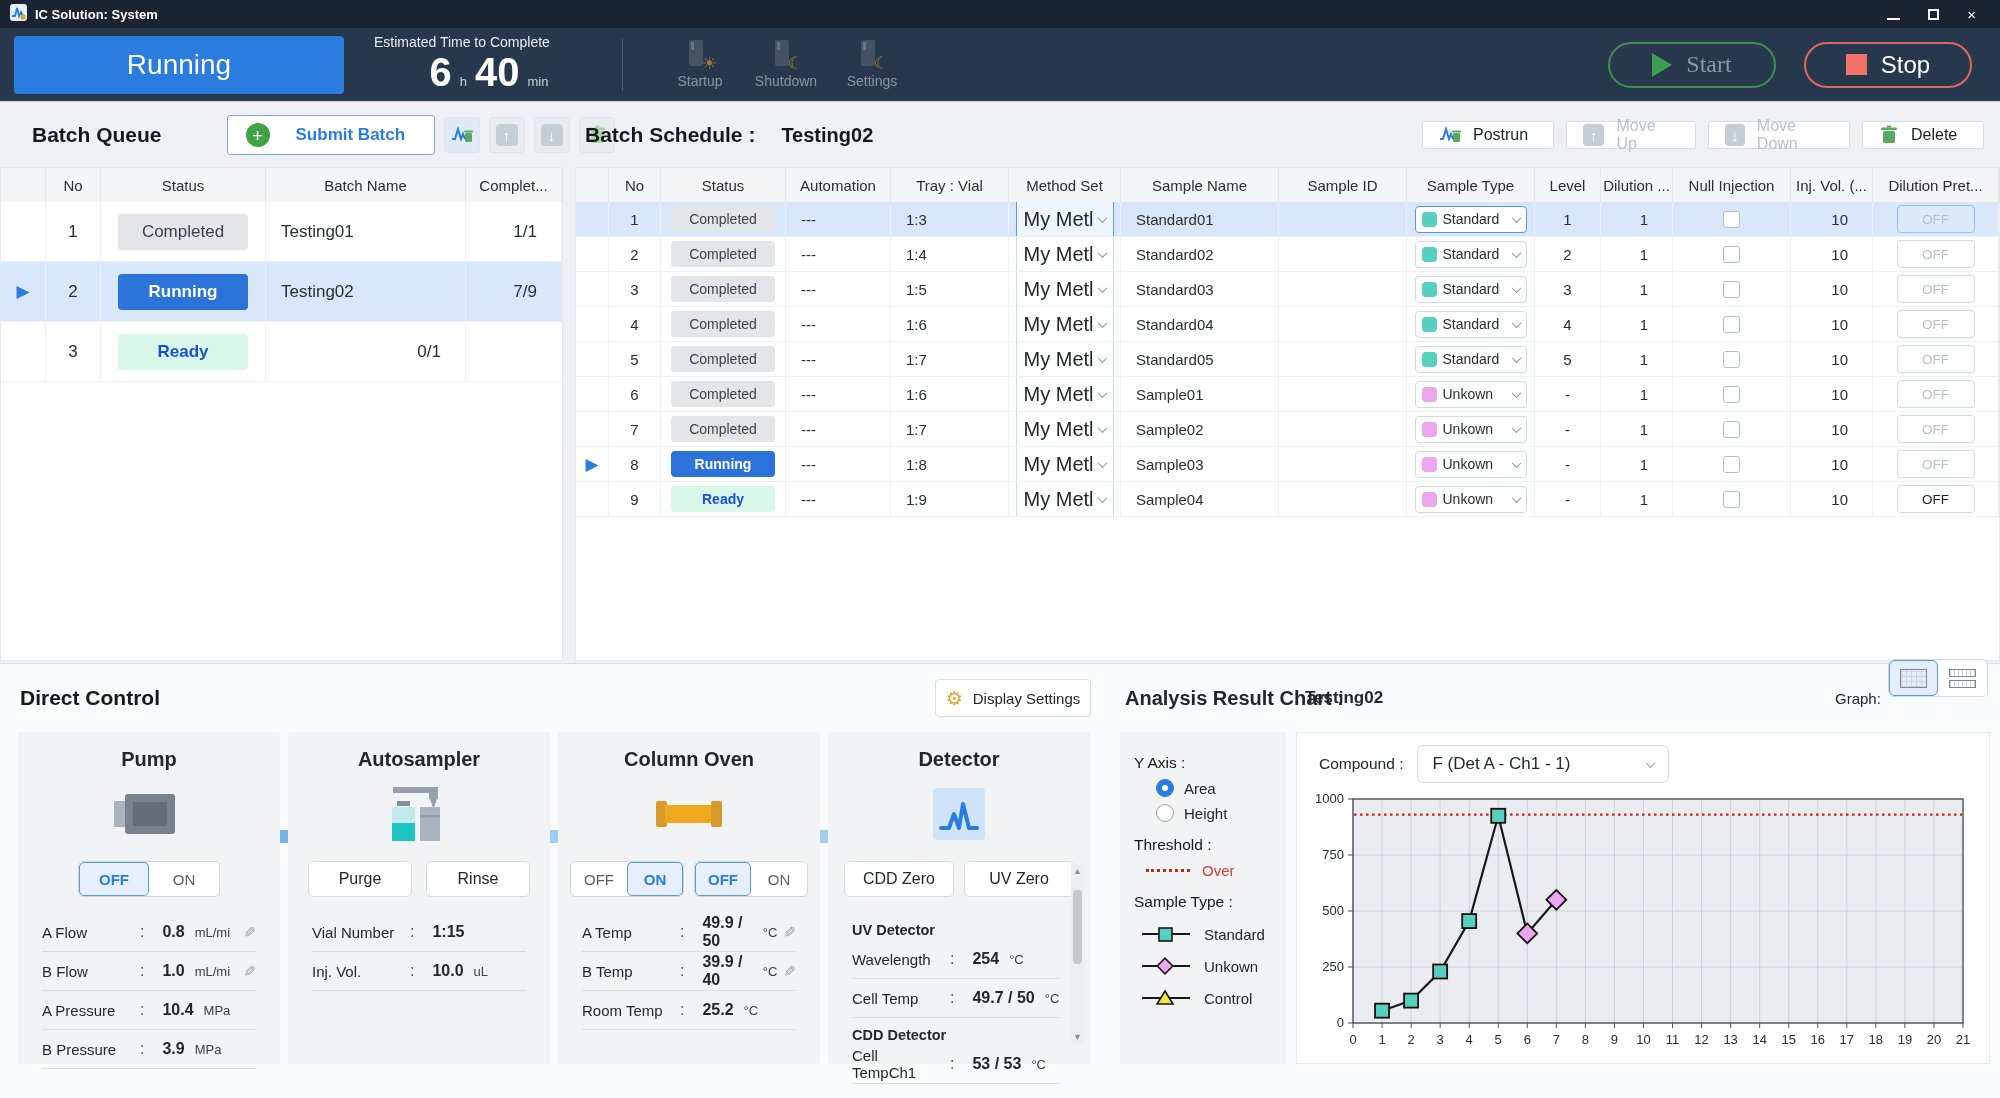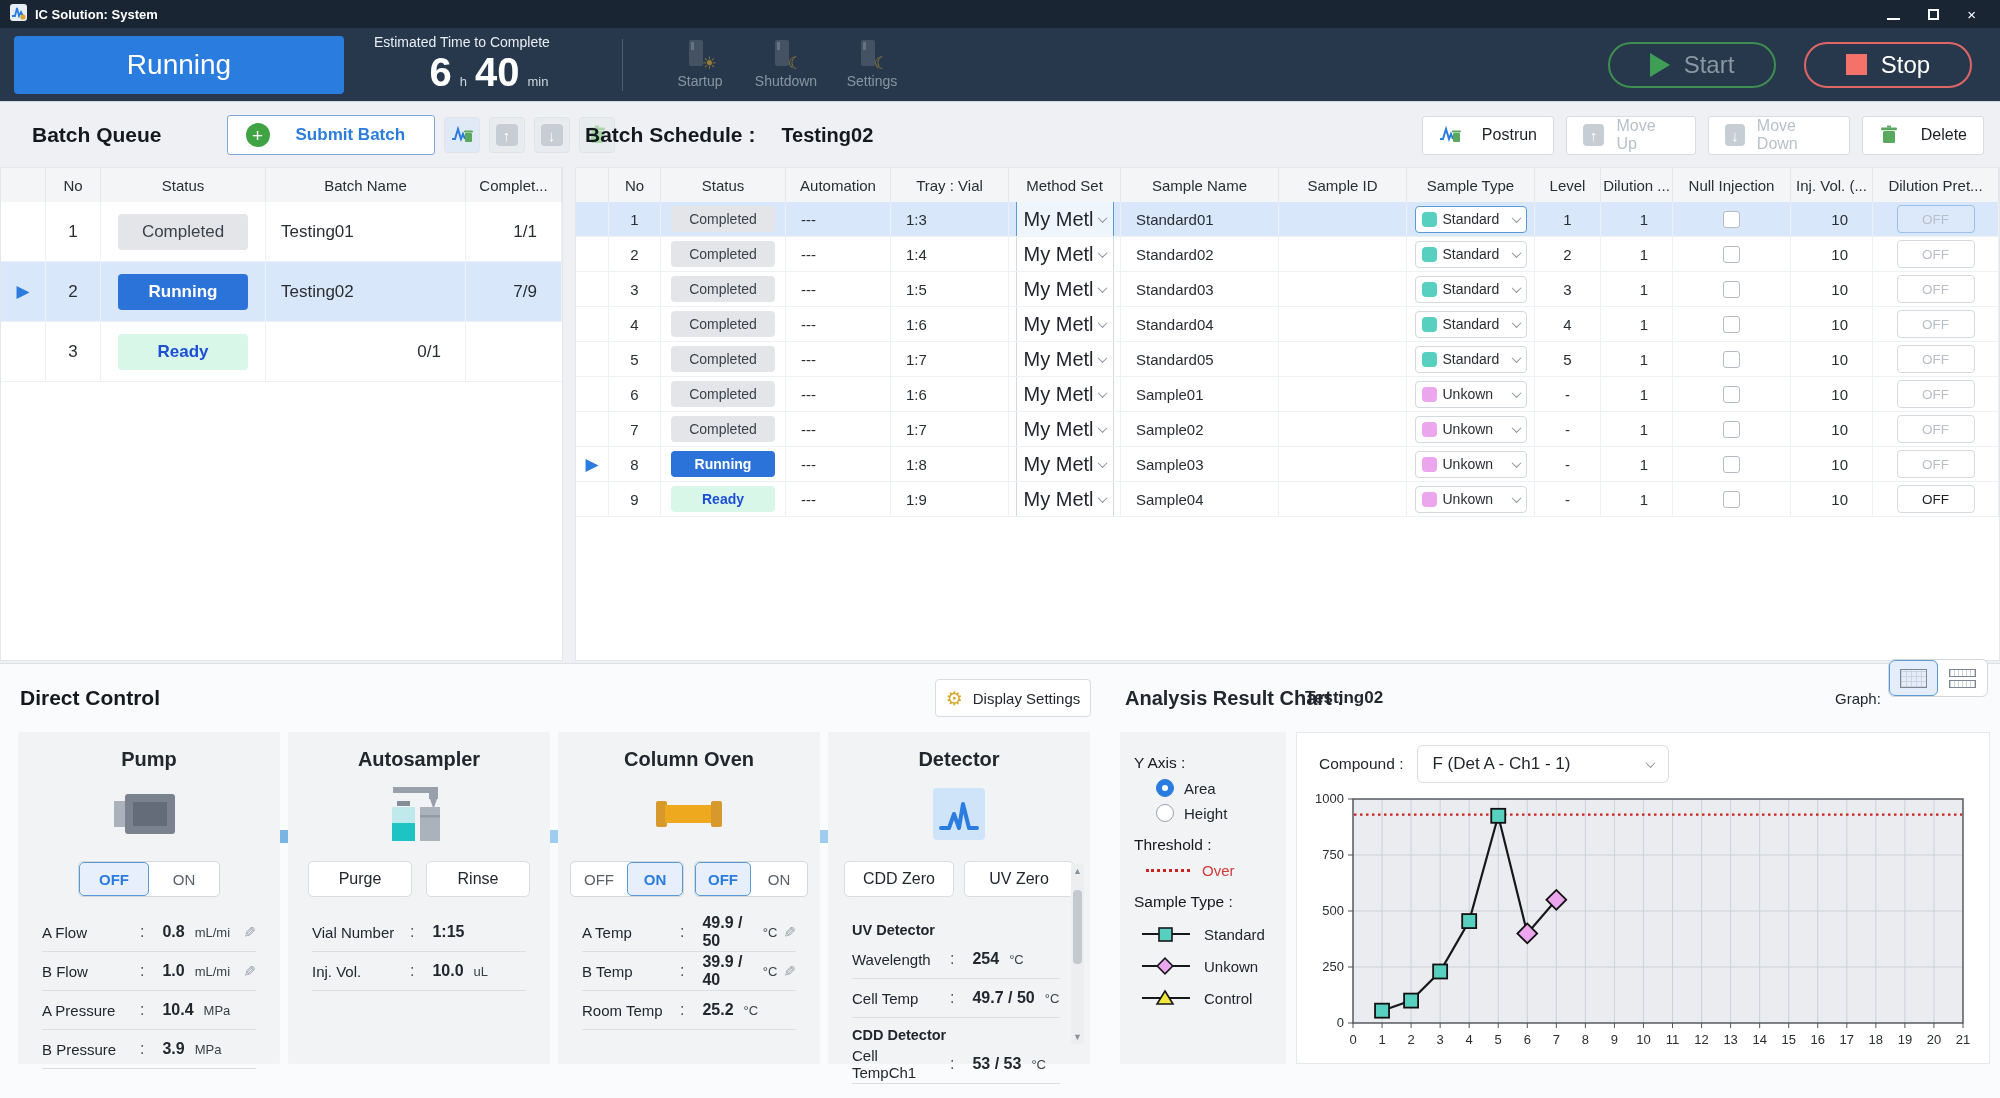--- a/index.html
+++ b/index.html
@@ -27,41 +27,41 @@
   .eta-unit { font-size:13px; color:#cdd6e0; }
   .vdiv { width:1px; height:52px; background:#4a5d74; margin:0 34px 0 18px; }
   .top-action { width:86px; display:flex; flex-direction:column; align-items:center; gap:3px; opacity:.62; }
   .ta-label { font-size:14px; color:#c2cbd6; }
   .ta-icon { width:30px; height:30px; position:relative; }
   .tower { position:absolute; left:4px; top:0; width:14px; height:26px; background:#566374; border-radius:2px; }
   .tower:before { content:""; position:absolute; left:2px; top:2px; width:3px; height:8px; background:#8b97a6; }
   .badge-glyph { position:absolute; right:-2px; bottom:-2px; font-size:17px; color:#d9a62c; line-height:1; }
   .pill-btn { height:46px; width:168px; border-radius:24px; background:transparent; display:flex;
     align-items:center; justify-content:center; gap:14px; font-size:24px; }
-  .start-btn { border:2px solid #3e8e50; color:#8b97a3; margin-left:auto; }
+  .start-btn { border:2px solid #3e8e50; color:#8b97a3; margin-left:auto;font-family:Liberation Serif, serif; }
   .stop-btn { border:2px solid #e06666; color:#fff; margin-left:28px; margin-right:14px; }
   .play-tri { width:0; height:0; border-left:20px solid #3f9e55; border-top:12px solid transparent; border-bottom:12px solid transparent; }
   .stop-sq { width:21px; height:21px; background:#f4726a; }
 
   
   .sect-head { position:absolute; top:103px; height:64px; display:flex; align-items:center; }
   .h-title { font-size:21px; font-weight:bold; color:#15181c; }
   .submit-btn { margin-left:65px; width:208px; height:40px; background:#fff; border:1px solid #7ea9dc;
     border-radius:3px; display:flex; align-items:center; gap:26px; padding:0 18px; }
   .plus-circle { width:24px; height:24px; border-radius:50%; background:#3fa344; color:#fff; font-size:19px;
     display:flex; align-items:center; justify-content:center; line-height:1; }
   .submit-label { color:#2b7cdf; font-size:17px; font-weight:bold; }
   .mini-btn { width:36px; height:36px; border-radius:4px; background:#e9ecef; margin-left:9px;
     display:flex; align-items:center; justify-content:center; border:1px solid #e0e4e8; }
   .mini-btn.first { background:#dfeaf6; }
   .arr-box { width:22px; height:22px; background:#c6cdd5; border-radius:4px; color:#fff; font-size:15px;
     font-weight:bold; display:flex; align-items:center; justify-content:center; }
   .sched-title-val { font-size:20px; font-weight:bold; color:#15181c; margin-left:26px; }
-  .tool-btn { height:39px; border:1px solid #d9dde2; background:#fff; border-radius:3px; display:flex;
-    align-items:center; justify-content:space-between; gap:12px; font-size:16px; color:#1c2025; padding:0 16px; }
+  .tool-btn { height:28px; border:1px solid #d9dde2; background:#fff; border-radius:3px; display:flex;
+    align-items:center; justify-content:flex-start; gap:12px; font-size:16px; color:#1c2025; padding:0 16px; }
   .tool-btn.disabled { color:#b9c0c8; }
 
   
   .table { position:absolute; top:167px; background:#fff; border:1px solid #e3e6ea; }
   .grid-q { display:grid; grid-template-columns:45px 55px 165px 200px 1fr; }
   .grid-s { display:grid; grid-template-columns:33px 52px 125px 105px 118px 112px 158px 128px 128px 66px 72px 118px 82px 1fr; }
   .thead { background:#f3f5f7; height:34px; color:#596069; font-size:15px; }
   .thead .cell { display:flex; align-items:center; justify-content:center; border-right:1px solid #e4e7ea; overflow:hidden; white-space:nowrap; }
   .row { border-bottom:1px solid #eef1f3; background:#fff; }
   .row.sel { background:#d9e7fa; }

